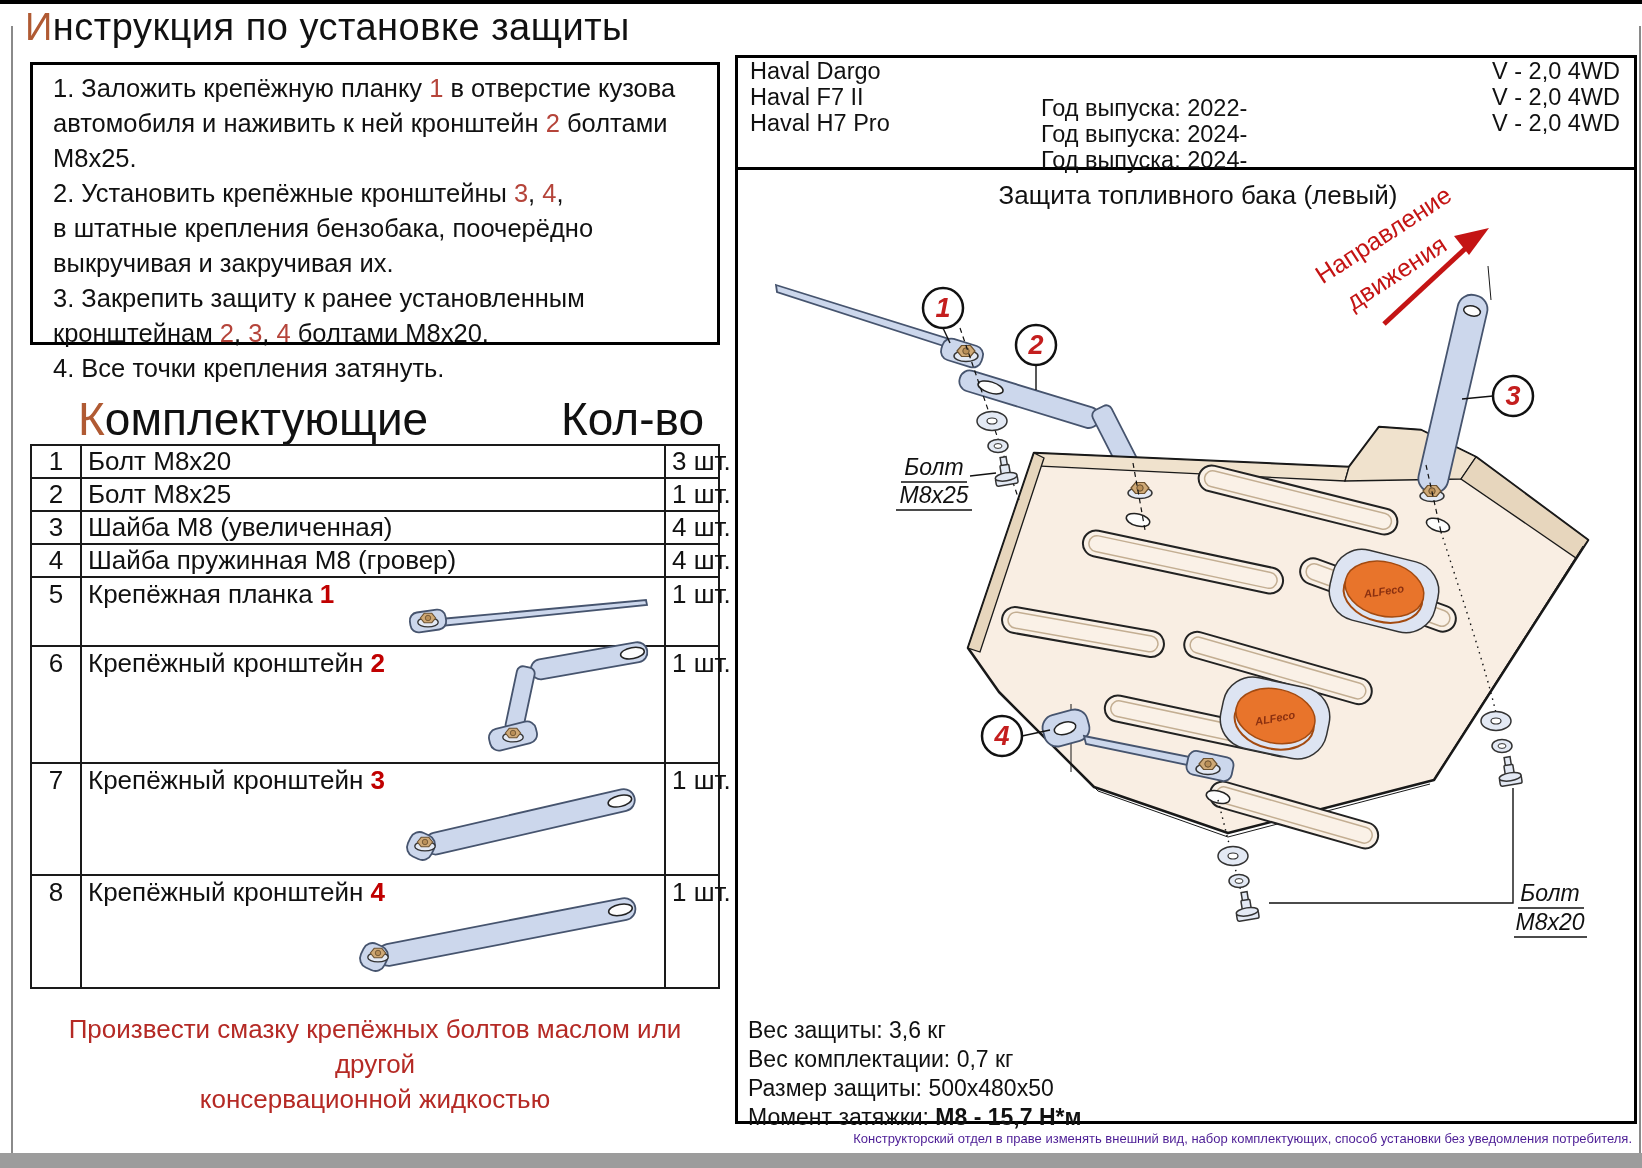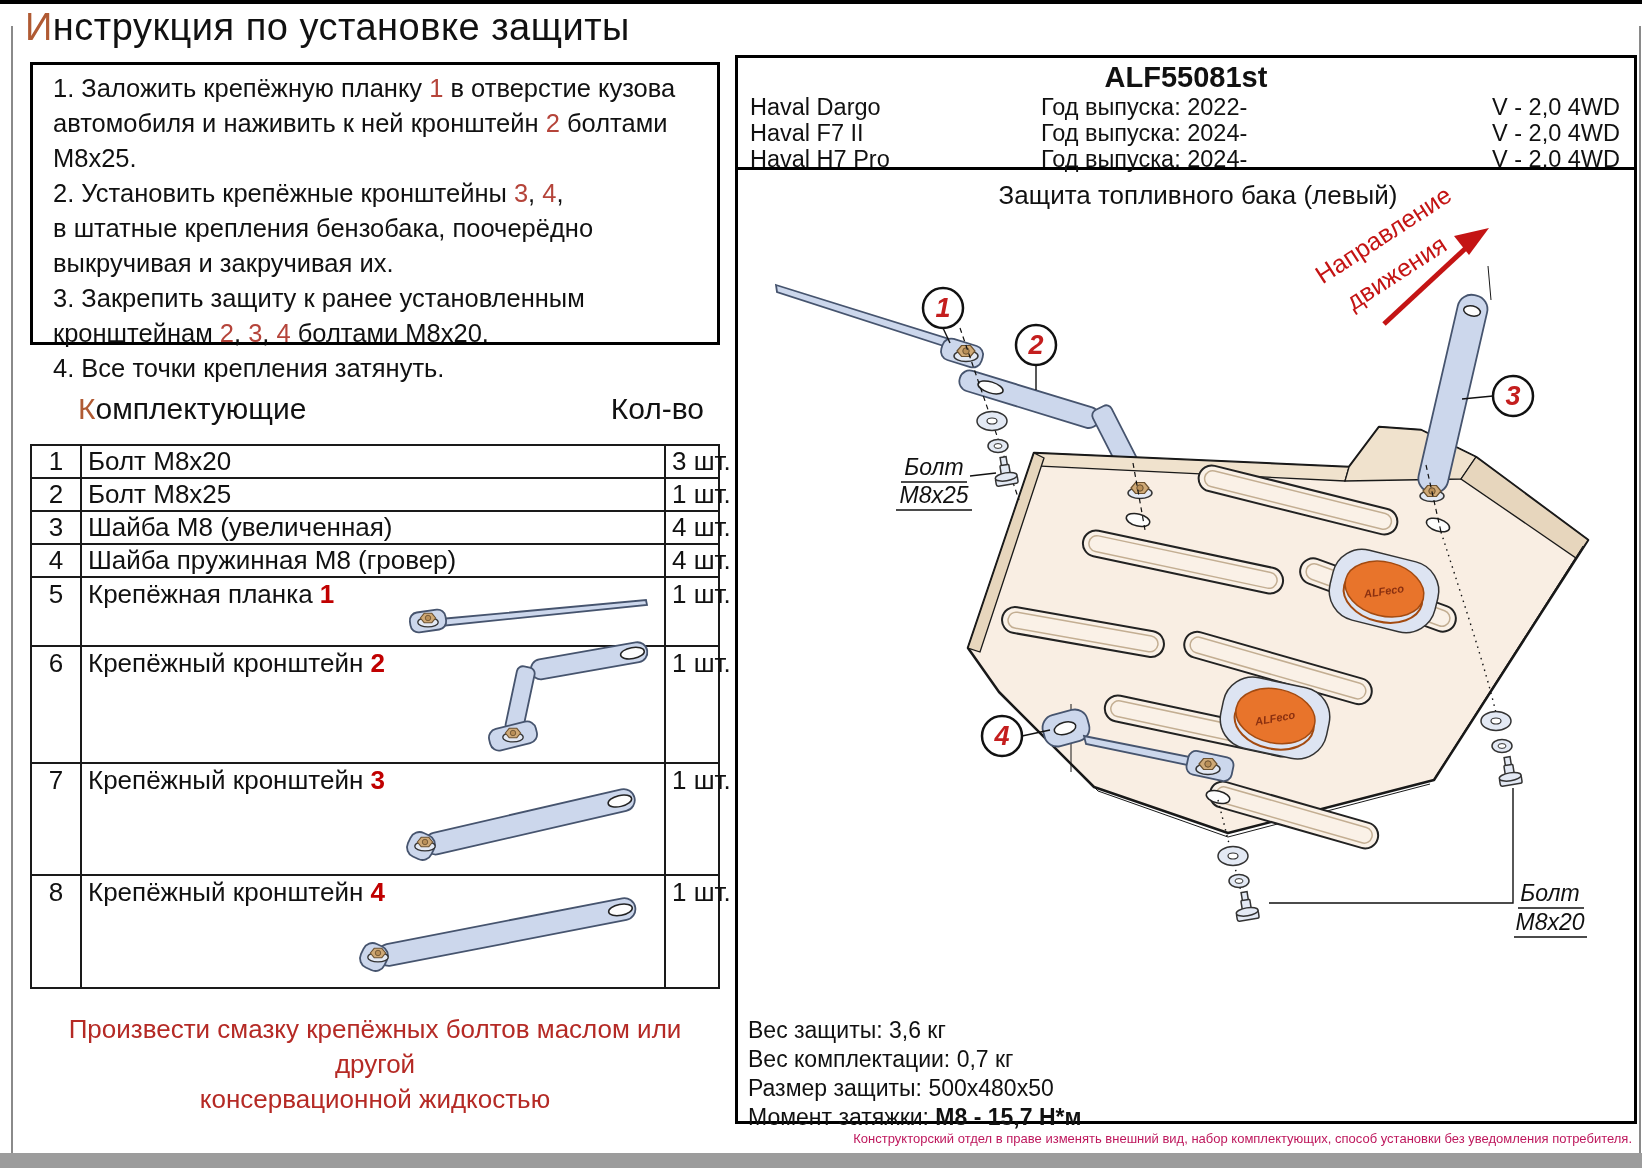--- a/index.html
+++ b/index.html
@@ -14,21 +14,21 @@
 
   
   .page-title { position:absolute; left:25px; top:6px; font-size:38px; letter-spacing:0.5px; }
   .accent { color:#b05a33; }
   .instr-box { position:absolute; left:30px; top:62px; width:690px; height:283px;
                border:3px solid #000; padding:6px 10px; font-size:25.5px; line-height:35px; }
   .instr { white-space:pre-line;margin-left:10px; }
   .rednum { color:#b5443a; }
   .redbold { color:#c00000; font-weight:bold; }
 
-  .comp-heading { position:absolute; left:30px; top:392px; width:690px; height:48px; font-size:30px; }
+  .comp-heading { position:absolute; left:30px; top:392px; width:690px; height:48px; font-size:46px; }
   .comp-heading .ct { position:absolute; left:48px; top:0; }
   .comp-heading .qt { position:absolute; right:16px; top:0; }
 
   table.comp { position:absolute; left:30px; top:444px; width:690px; border-collapse:collapse;
                font-size:26px; table-layout:fixed; }
   table.comp td { border:2px solid #1a1a1a; padding:0 6px; overflow:visible; }
   td.num { width:50px; text-align:center; }
   td.qty { width:54px; text-align:center; white-space:nowrap; }
   td.name { position:relative; }
   tr.r1 td,.comp tr.r2 td,.comp tr.r3 td { height:29px; vertical-align:middle; }
@@ -41,32 +41,32 @@
 
   .red-note { position:absolute; left:30px; top:1012px; width:690px; text-align:center;
               font-size:26px; line-height:35px; color:#b52a25; white-space:pre-line; }
 
   
   .right-col { position:absolute; left:735px; top:55px; width:902px; height:1069px; border:3px solid #000; }
   .hdr-box { position:absolute; left:0; top:0; width:100%; height:112px; border-bottom:3px solid #000; }
   .part-number { text-align:center; font-size:29px; font-weight:bold; padding-top:3px; }
   .model-row { position:relative; height:26px; font-size:23.5px; }
   .model-row .mn { position:absolute; left:12px; }
-  .model-row .my { position:absolute; left:303px; }
+  .model-row .my { position:absolute; left:303px;margin-top:37px; }
   .model-row .me { position:absolute; right:14px; }
 
   .diagram-area { position:absolute; left:0; top:112px; width:1025px; height:951px; }
   .diagram-svg { position:absolute; left:0; top:0; }
 
   .specs { position:absolute; left:10px; top:846px; font-size:23px; line-height:29px; }
   .specs .val { font-weight:normal; }
   .specs .row4 .val { font-weight:bold; }
 
   .doc-footer { position:absolute; left:700px; top:1131px; width:932px; text-align:right;
-                font-size:13px; color:#be185d; }
+                font-size:13px; color:#4c1d95; }
 
   
   .metal { fill:#e3e9f4; stroke:#333; stroke-width:1.5; }
   .bracket { fill:#ccd7ec; stroke:#46546e; stroke-width:1.8; }
   .plate { fill:#f9eee3; stroke:#191919; stroke-width:2.5; stroke-linejoin:round; }
   .flange { fill:#e7d6bd; stroke:#191919; stroke-width:1.3; }
   .flange-light { fill:#f0e2cd; stroke:#191919; stroke-width:1.3; }
   .slot { fill:#faf1e7; stroke:#222; stroke-width:2; }
   .slot-inner { fill:none; stroke:#c3ae92; stroke-width:1.5; }
   .hole { fill:#fdfdfd; stroke:#222; stroke-width:1.5; }
@@ -207,21 +207,20 @@
         <td class="qty">1 шт.</td>
       </tr>
     </tbody>
   </table>
 
 <div class="red-note">Произвести смазку крепёжных болтов маслом или другой
 консервационной жидкостью</div>
 
 <div class="right-col">
   <div class="hdr-box">
-    <div class="part-number">ALF55081st</div>
     <div class="model-row">
       <span class="mn">Haval Dargo</span>
       <span class="my">Год выпуска: 2022-</span>
       <span class="me">V - 2,0 4WD</span>
     </div>
     <div class="model-row">
       <span class="mn">Haval F7 II</span>
       <span class="my">Год выпуска: 2024-</span>
       <span class="me">V - 2,0 4WD</span>
     </div>

